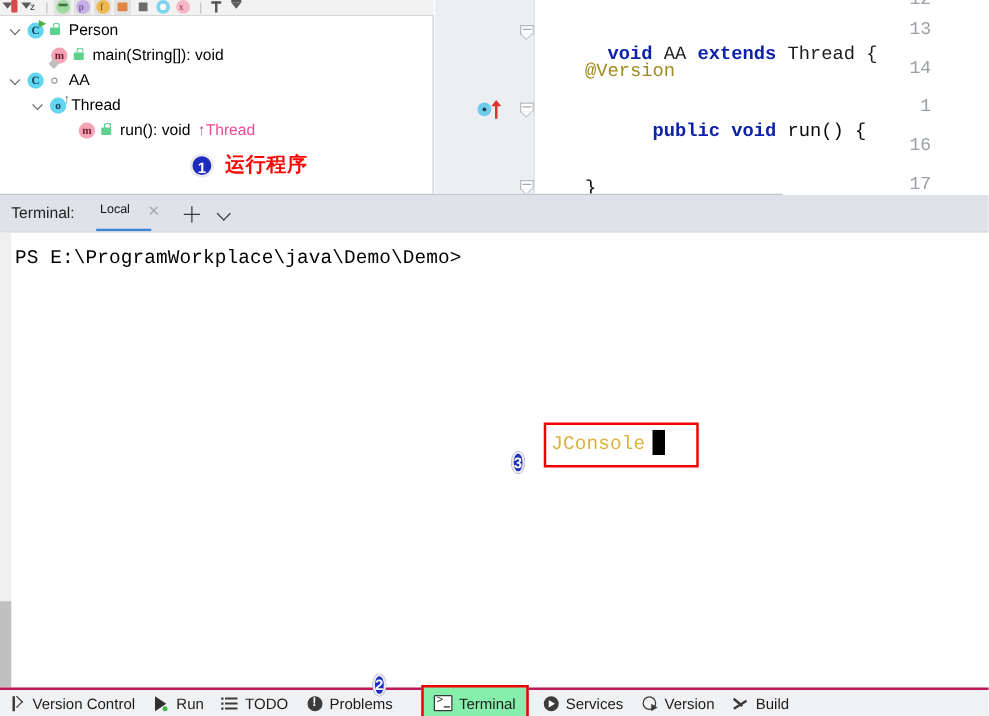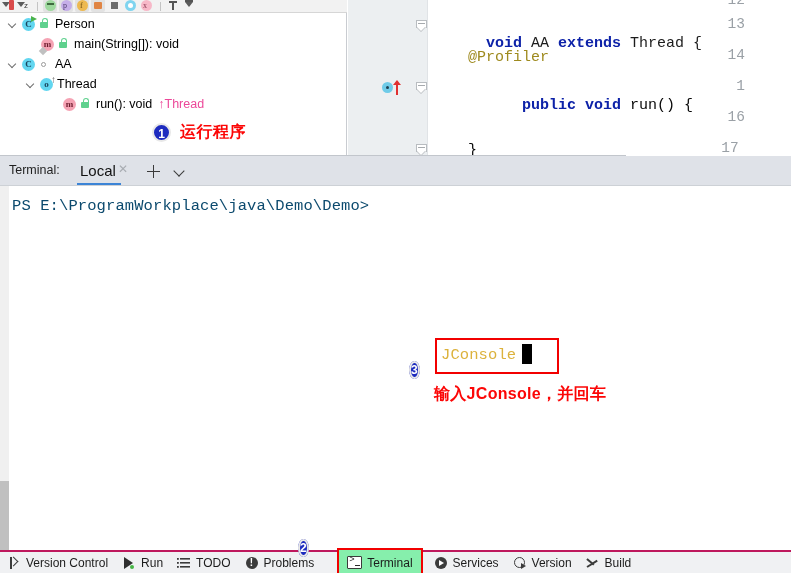--- a/index.html
+++ b/index.html
@@ -314,21 +314,21 @@
   #term-label {
     position: absolute; left: 9px; top: 7px;
     font-size: 12.5px; color: #1f1f1f;
   }
   #term-tab-local {
     position: absolute; left: 80px; top: 5px;
     height: 24px;
   }
   #term-tab-local-text {
     position: absolute; left: 0; top: 1px;
-    font-size: 15px; color: #111111;
+    font-size: 10px; color: #111111;
   }
   #term-tab-underline {
     position: absolute; left: -3px; top: 22px;
     width: 44px; height: 2.5px;
     background: #3c84d6;
   }
   #term-tab-close {
     position: absolute; left: 38px; top: 1px;
     font-size: 12px; color: #a8acb2;
     line-height: 14px;
@@ -372,21 +372,21 @@
   }
   #term-scrollbar-thumb {
     position: absolute; left: 0; top: 295px;
     width: 9px; height: 71px;
     background: #c0c0c0;
   }
   #term-prompt-line {
     position: absolute; left: 12px; top: 11px;
     font-family: "Liberation Mono", monospace;
     font-size: 15.5px;
-    color: #0c4a6e;
+    color: #000000;
     white-space: pre;
     letter-spacing: 0.1px;
   }
   #term-input-box {
     position: absolute; left: 435px; top: 182px;
     width: 124px; height: 36px;
     border: 2px solid #f20000;
     box-sizing: border-box;
   }
   #term-input-text {
@@ -663,21 +663,21 @@
 
   <div id="editor">
     <div id="gutter"></div>
     <div id="gutter-divider"></div>
 
     <div class="gut-num" style="top:-8px;">12</div>
     <div class="gut-num" style="top:16px;">13</div>
     <div class="gut-num" style="top:47px;">14</div>
     <div class="gut-num" style="top:78px;">1</div>
     <div class="gut-num" style="top:109px;">16</div>
-    <div class="gut-num" style="top:140px;text-align:center;">17</div>
+    <div class="gut-num" style="top:140px;">17</div>
 
     <div class="run-marker" style="left:34px;top:80px;">
       <span class="rm-circ"></span>
         <span class="rm-inner"></span>
       <span class="rm-arrow-shaft"></span>
         <span class="rm-arrow-head"></span>
     </div>
 
     <div class="fold-marker" style="left:68px;top:20px;">
       <span class="fm-box"></span>
@@ -695,21 +695,21 @@
       <span class="fm-box"></span>
         <span class="fm-tip"></span>
         <span class="fm-tip-in"></span>
         <span class="fm-minus"></span>
     </div>
 
     <div class="code-line" style="left:84px;top:18px;">
       <span class="kw">void</span><span class="cls-nm"> AA </span><span class="kw">extends</span><span class="cls-nm"> Thread {</span>
     </div>
 
-    <div class="code-line anno" style="left:84px;top:49px;">    @Profiler</div>
+    <div class="code-line anno" style="left:84px;top:49px;">    @Version</div>
 
     <div class="code-line" style="left:84px;top:80px;">
       <span>    </span><span class="kw">public</span><span> </span><span class="kw">void</span><span> run() {</span>
     </div>
 
     <div class="code-line" style="left:84px;top:142px;">    }</div>
 
     <div id="editor-right-pad"></div>
   </div>
 </div>
@@ -734,21 +734,20 @@
     <div id="term-prompt-line">PS E:\ProgramWorkplace\java\Demo\Demo&gt;</div>
   </div>
 
   <div id="term-input-box"></div>
   <div id="term-input-text">JConsole</div>
   <div id="term-cursor"></div>
 
   <div id="annot3-badge">
     <span class="num-badge">3</span>
   </div>
-  <div id="annot3-text">输入JConsole，并回车</div>
 </div>
 
 <div id="status-bar">
   <div class="sb-item">
     <span class="sb-ico ico-vcs"></span>
     <span>Version Control</span>
   </div>
   <div class="sb-item">
     <span class="sb-ico ico-run"></span>
     <span>Run</span>

